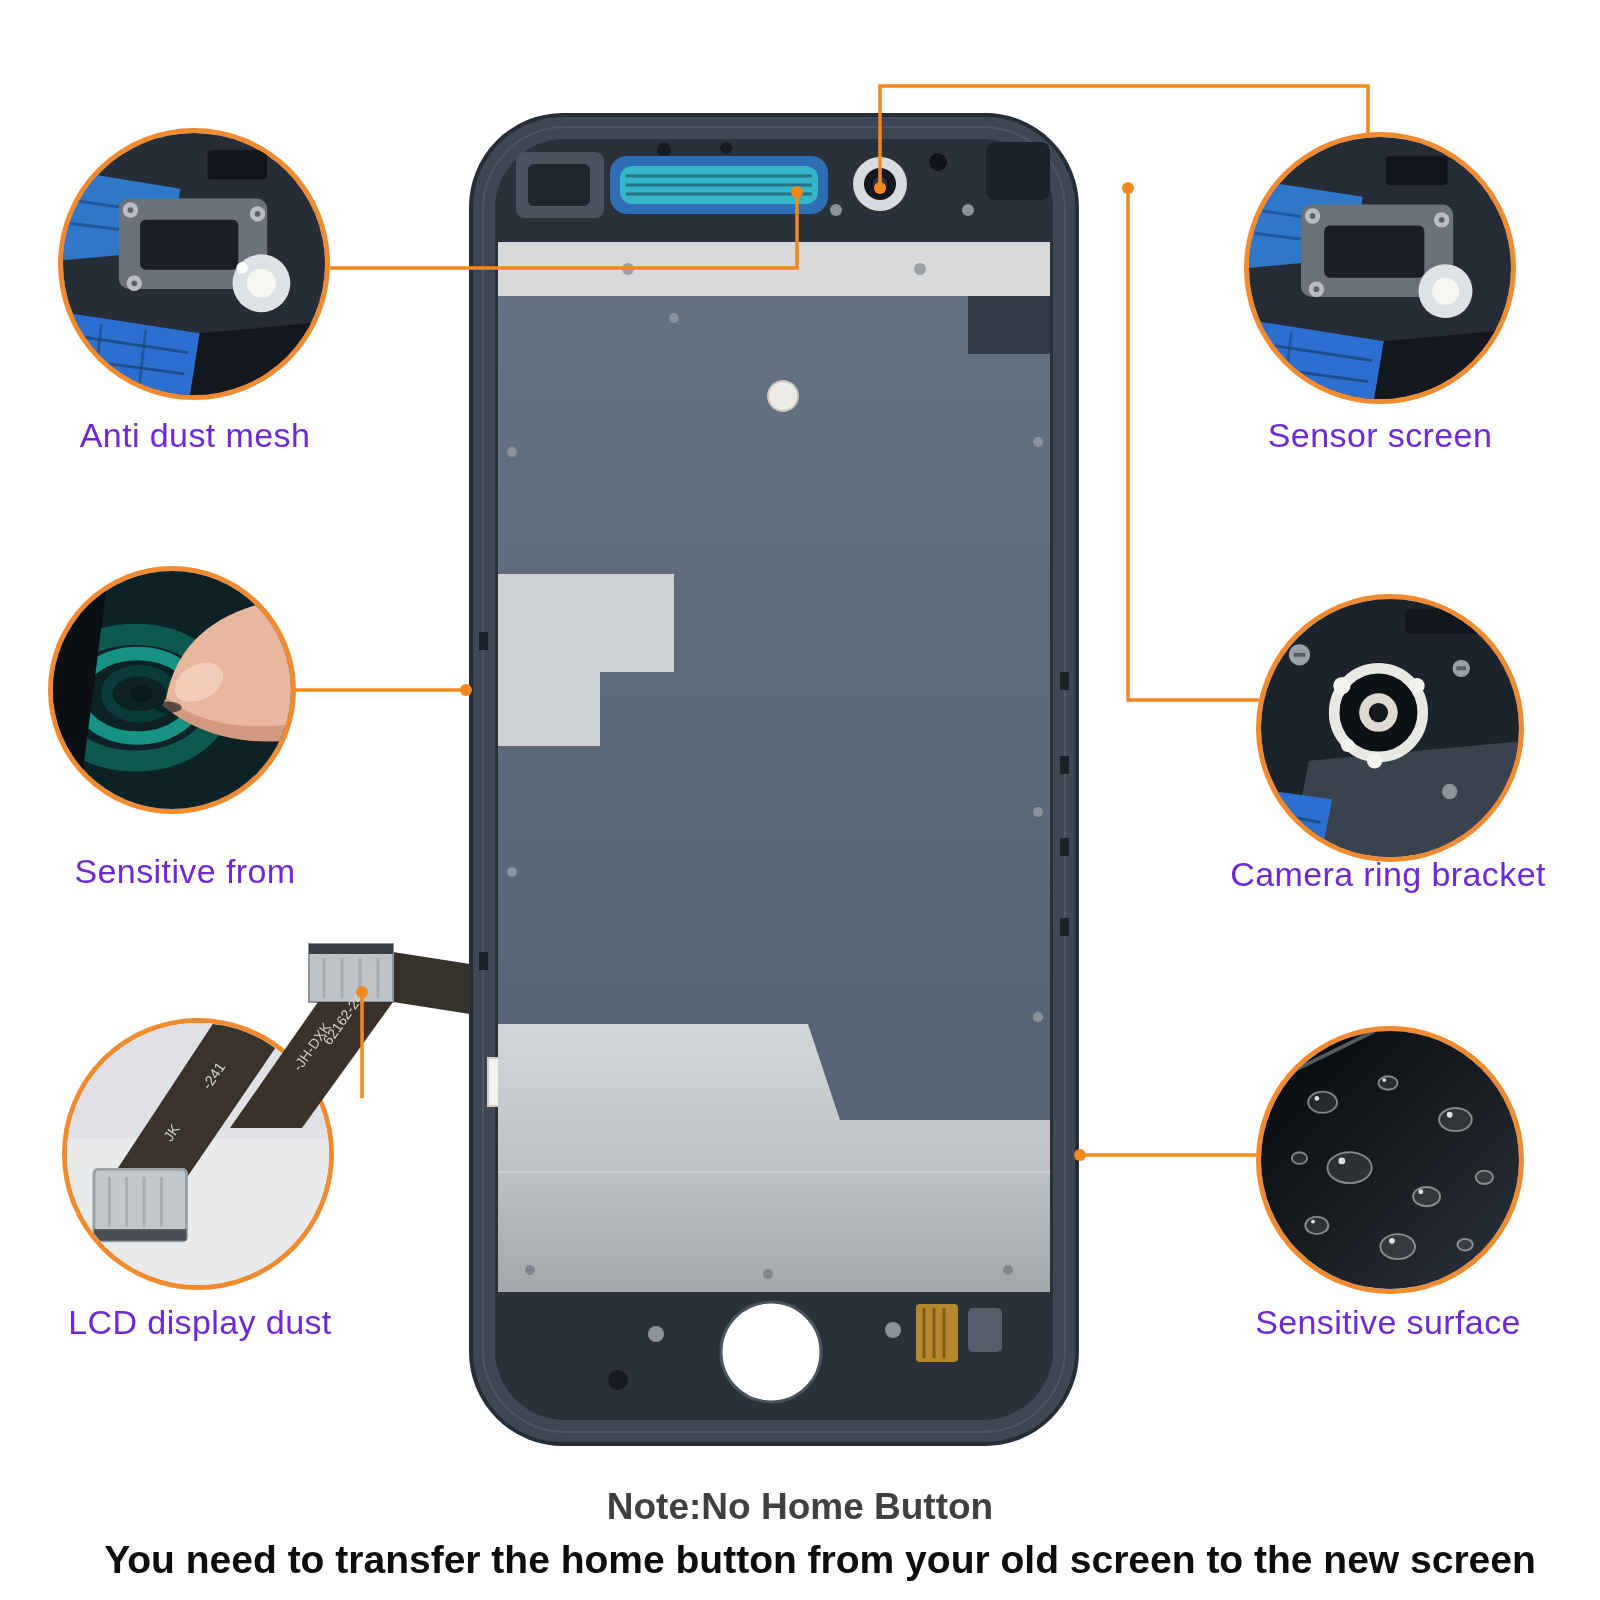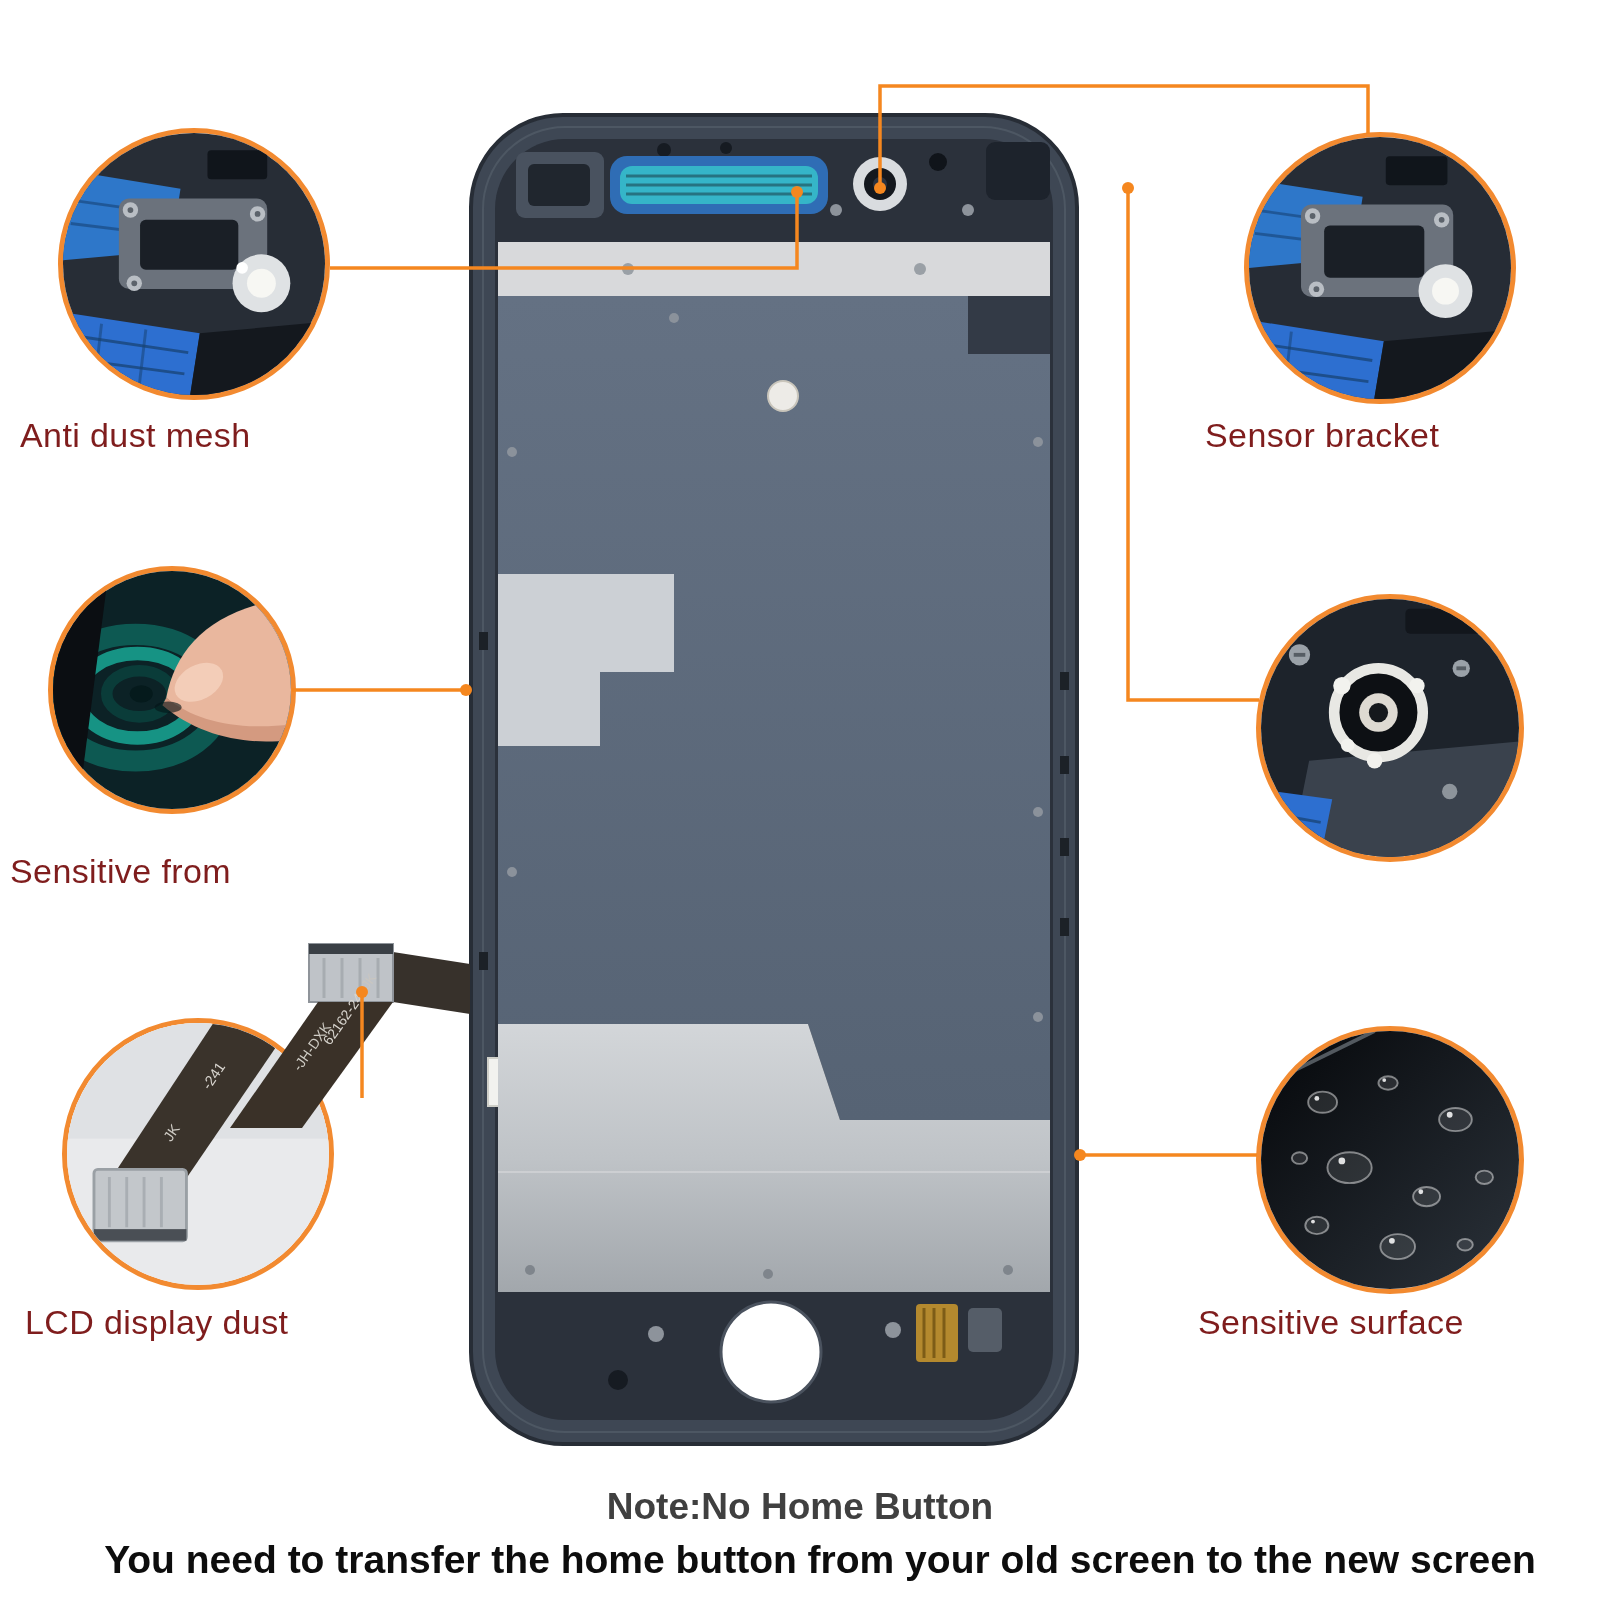--- a/index.html
+++ b/index.html
@@ -9,21 +9,21 @@
     font-family:"Liberation Sans", sans-serif;
   }
   .scene { position:absolute; inset:0; }
   .phone-svg { position:absolute; left:468px; top:112px; width:612px; height:1335px; z-index:1; }
   .callout-circle {
     position:absolute; border-radius:50%; border:5px solid #f28a30;
     overflow:hidden; background:#ffffff; z-index:2;
   }
   .callout-circle svg { display:block; width:100%; height:100%; }
   .callout-label {
-    position:absolute; color:#7f1d1d;
+    position:absolute; text-align:center; color:#6d28d9;
     font-size:34px; font-weight:500; letter-spacing:.4px; z-index:3;
   }
   .overlay-svg { position:absolute; inset:0; width:1600px; height:1600px; z-index:4; pointer-events:none; }
   .note-red {
     position:absolute; left:0; width:100%; top:1486px; text-align:center;
     color:#404040; font-size:37px; font-weight:600; z-index:3;
   }
   .note-black {
     position:absolute; left:0; width:100%; top:1538px; text-align:center;
     color:#0d0d0d; font-size:39px; font-weight:700; z-index:3;padding-left:40px;
@@ -188,21 +188,21 @@
         <circle cx="70" cy="158" r="3" fill="#5c636b"></circle>
       <circle cx="204" cy="160" r="28" fill="#dfe2e4"></circle>
       <circle cx="204" cy="160" r="14" fill="#f7f7f3"></circle>
       <polygon points="0,190 140,212 130,272 0,272" fill="#2d6fd0"></polygon>
       <line x1="8" y1="214" x2="128" y2="232" stroke="#17406e" stroke-width="3" opacity="0.7"></line>
       <line x1="6" y1="238" x2="124" y2="254" stroke="#17406e" stroke-width="3" opacity="0.7"></line>
       <line x1="44" y1="202" x2="36" y2="270" stroke="#17406e" stroke-width="3" opacity="0.5"></line>
       <polygon points="140,212 272,200 272,272 130,272" fill="#14181e"></polygon>
     </svg>
   </div>
-  <div class="callout-label" style="left:1205px; top:416px; width:350px;">Sensor bracket</div>
+  <div class="callout-label" style="left:1205px; top:416px; width:350px;">Sensor screen</div>
 
   <div class="callout-circle" style="left:48px; top:566px; width:248px; height:248px;">
     <svg viewBox="0 0 248 248">
       <rect width="248" height="248" fill="#0c2226"></rect>
       <ellipse cx="86" cy="132" rx="90" ry="66" fill="none" stroke="#0d5f58" stroke-width="22" opacity="0.9"></ellipse>
       <ellipse cx="88" cy="130" rx="62" ry="44" fill="none" stroke="#17a08f" stroke-width="14" opacity="0.9"></ellipse>
       <ellipse cx="90" cy="128" rx="34" ry="24" fill="none" stroke="#0a3f3c" stroke-width="12" opacity="0.9"></ellipse>
       <ellipse cx="92" cy="128" rx="12" ry="9" fill="#051a1c"></ellipse>
       <polygon points="0,0 58,0 26,248 0,248" fill="#0b0e12"></polygon>
       <path d="M118,132 C128,78 168,38 248,28 L248,162 C206,174 158,172 118,132 Z" fill="#e9b79e"></path>
@@ -228,20 +228,21 @@
       <circle cx="118" cy="168" r="8" fill="#f2f2ee"></circle>
       <circle cx="90" cy="152" r="7" fill="#f2f2ee"></circle>
       <circle cx="40" cy="58" r="11" fill="#9aa1a8"></circle>
         <rect x="34" y="56" width="12" height="4" fill="#565d64"></rect>
       <circle cx="208" cy="72" r="9" fill="#9aa1a8"></circle>
         <rect x="203" y="70" width="10" height="4" fill="#565d64"></rect>
       <circle cx="196" cy="200" r="8" fill="#8d949b"></circle>
       <rect x="150" y="10" width="90" height="26" rx="5" fill="#12161c"></rect>
     </svg>
   </div>
+  <div class="callout-label" style="left:1188px; top:855px; width:400px;">Camera ring bracket</div>
 
   <div class="callout-circle" style="left:62px; top:1018px; width:272px; height:272px;">
     <svg viewBox="0 0 272 272">
       <rect width="272" height="272" fill="#e9eaec"></rect>
       <rect x="0" y="0" width="272" height="120" fill="#dfe1e4"></rect>
       <polygon points="152,0 234,0 122,164 44,164" fill="#3a332b"></polygon>
       <text x="148" y="70" transform="rotate(-56 148 70)" font-size="15" fill="#d8d5cf">-241</text>
       <text x="108" y="124" transform="rotate(-56 108 124)" font-size="15" fill="#cfccc5">JK</text>
       <rect x="28" y="152" width="96" height="74" rx="4" fill="#c3c7cb" stroke="#9aa0a5" stroke-width="3"></rect>
       <rect x="28" y="214" width="96" height="12" fill="#4a4f55"></rect>

